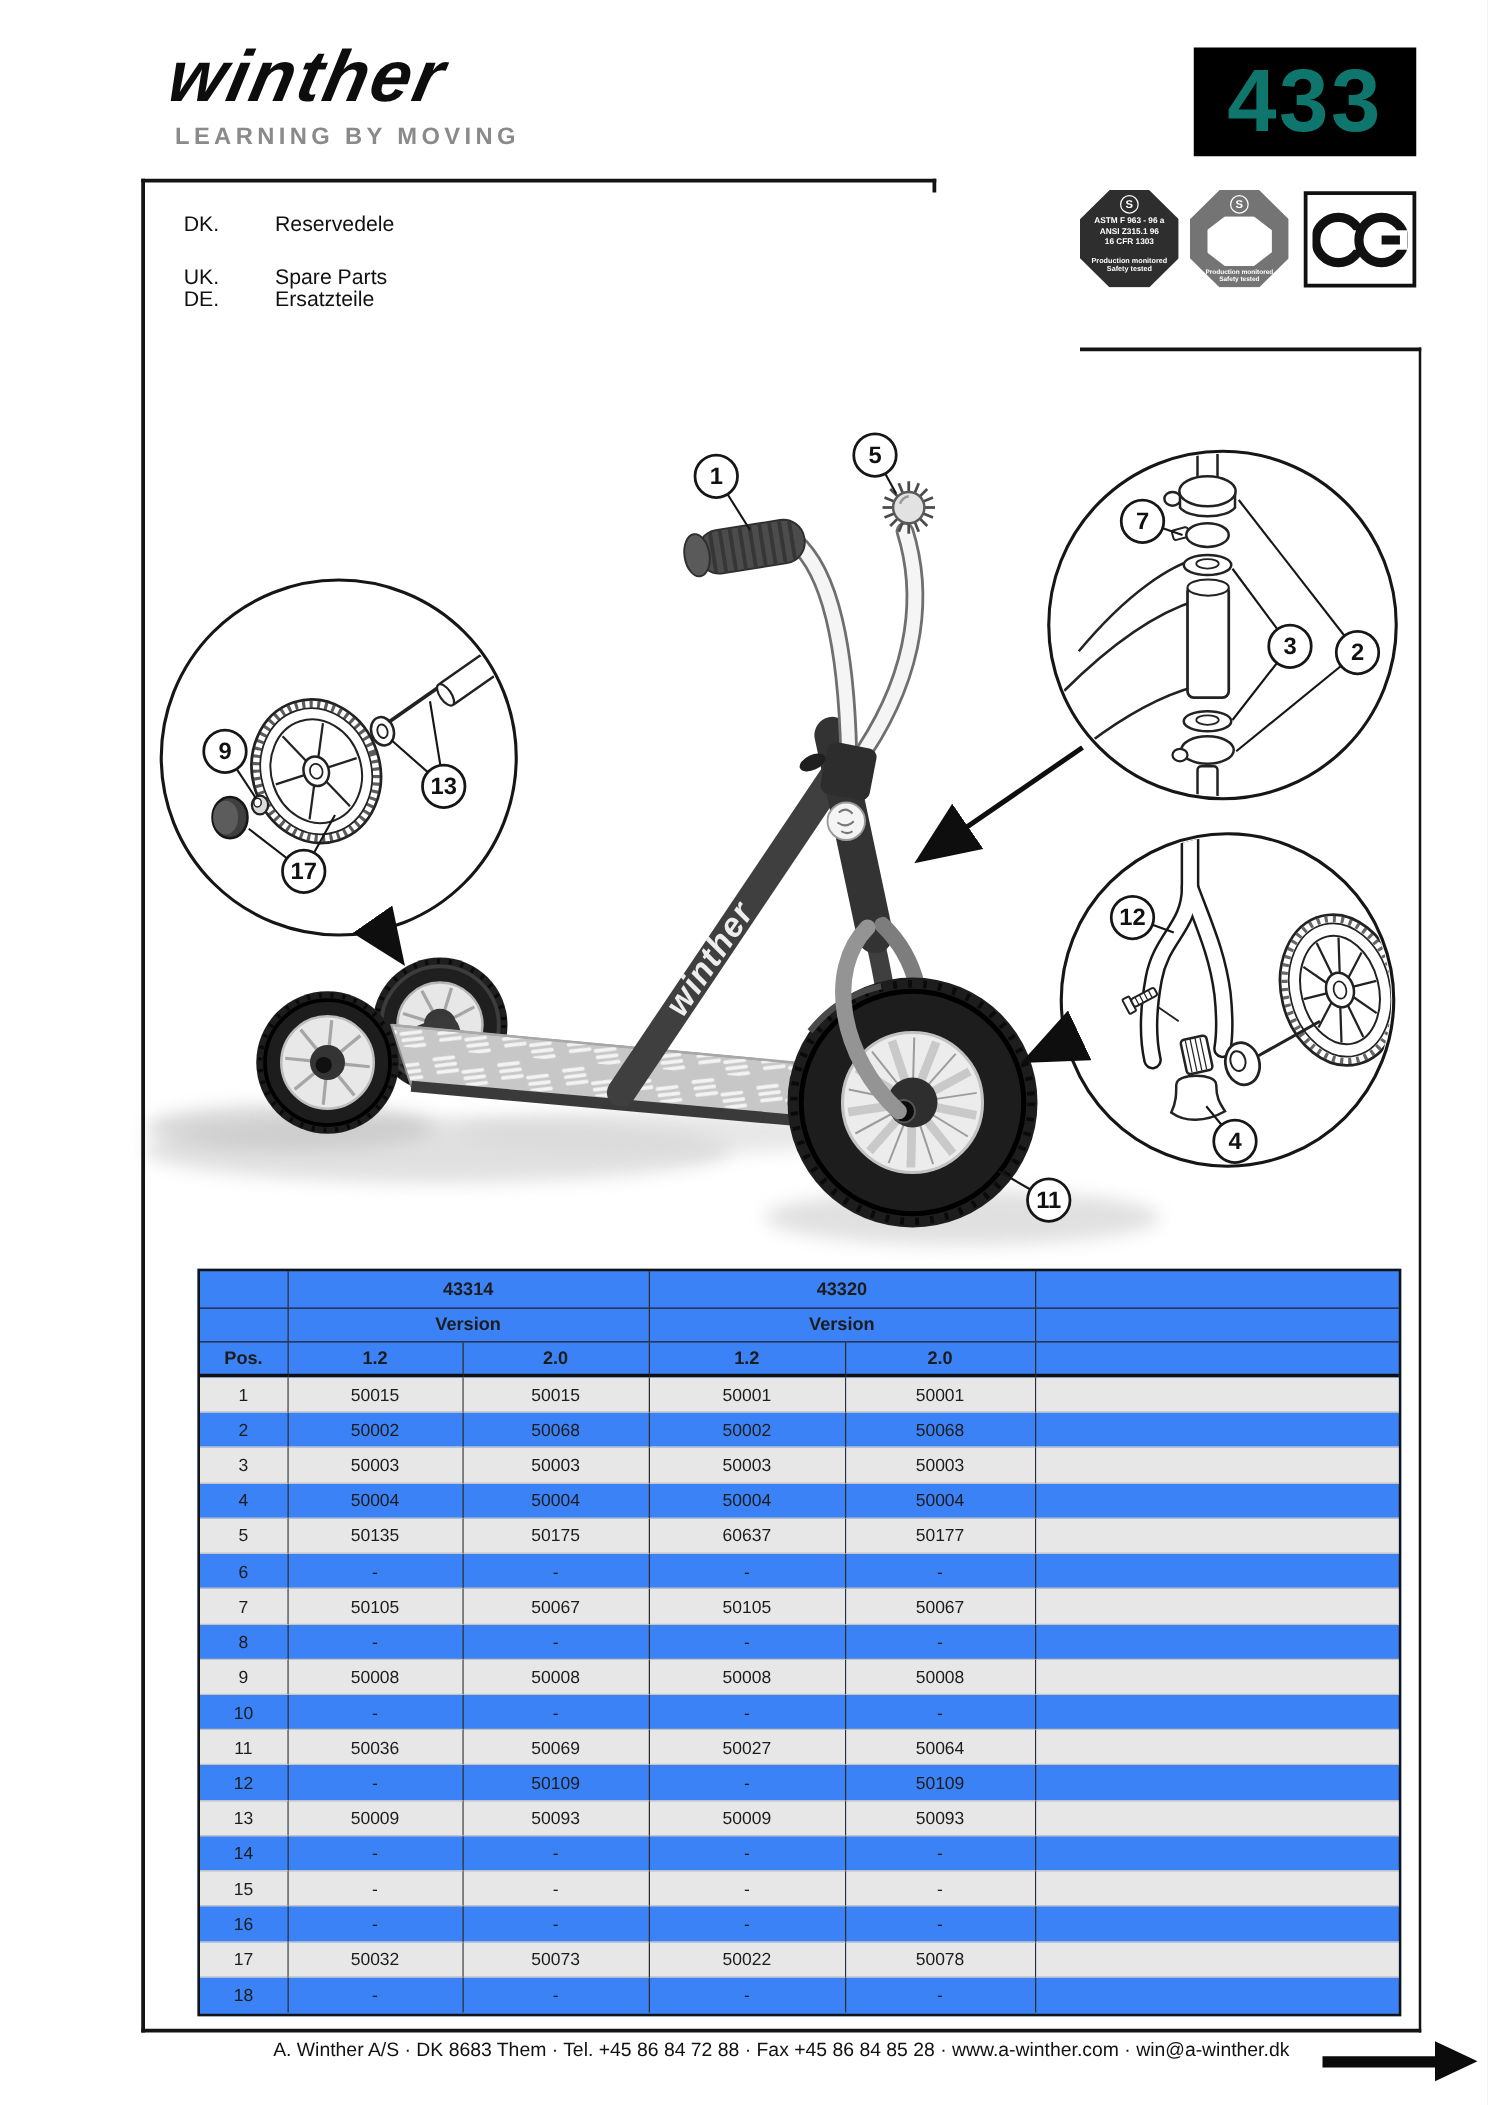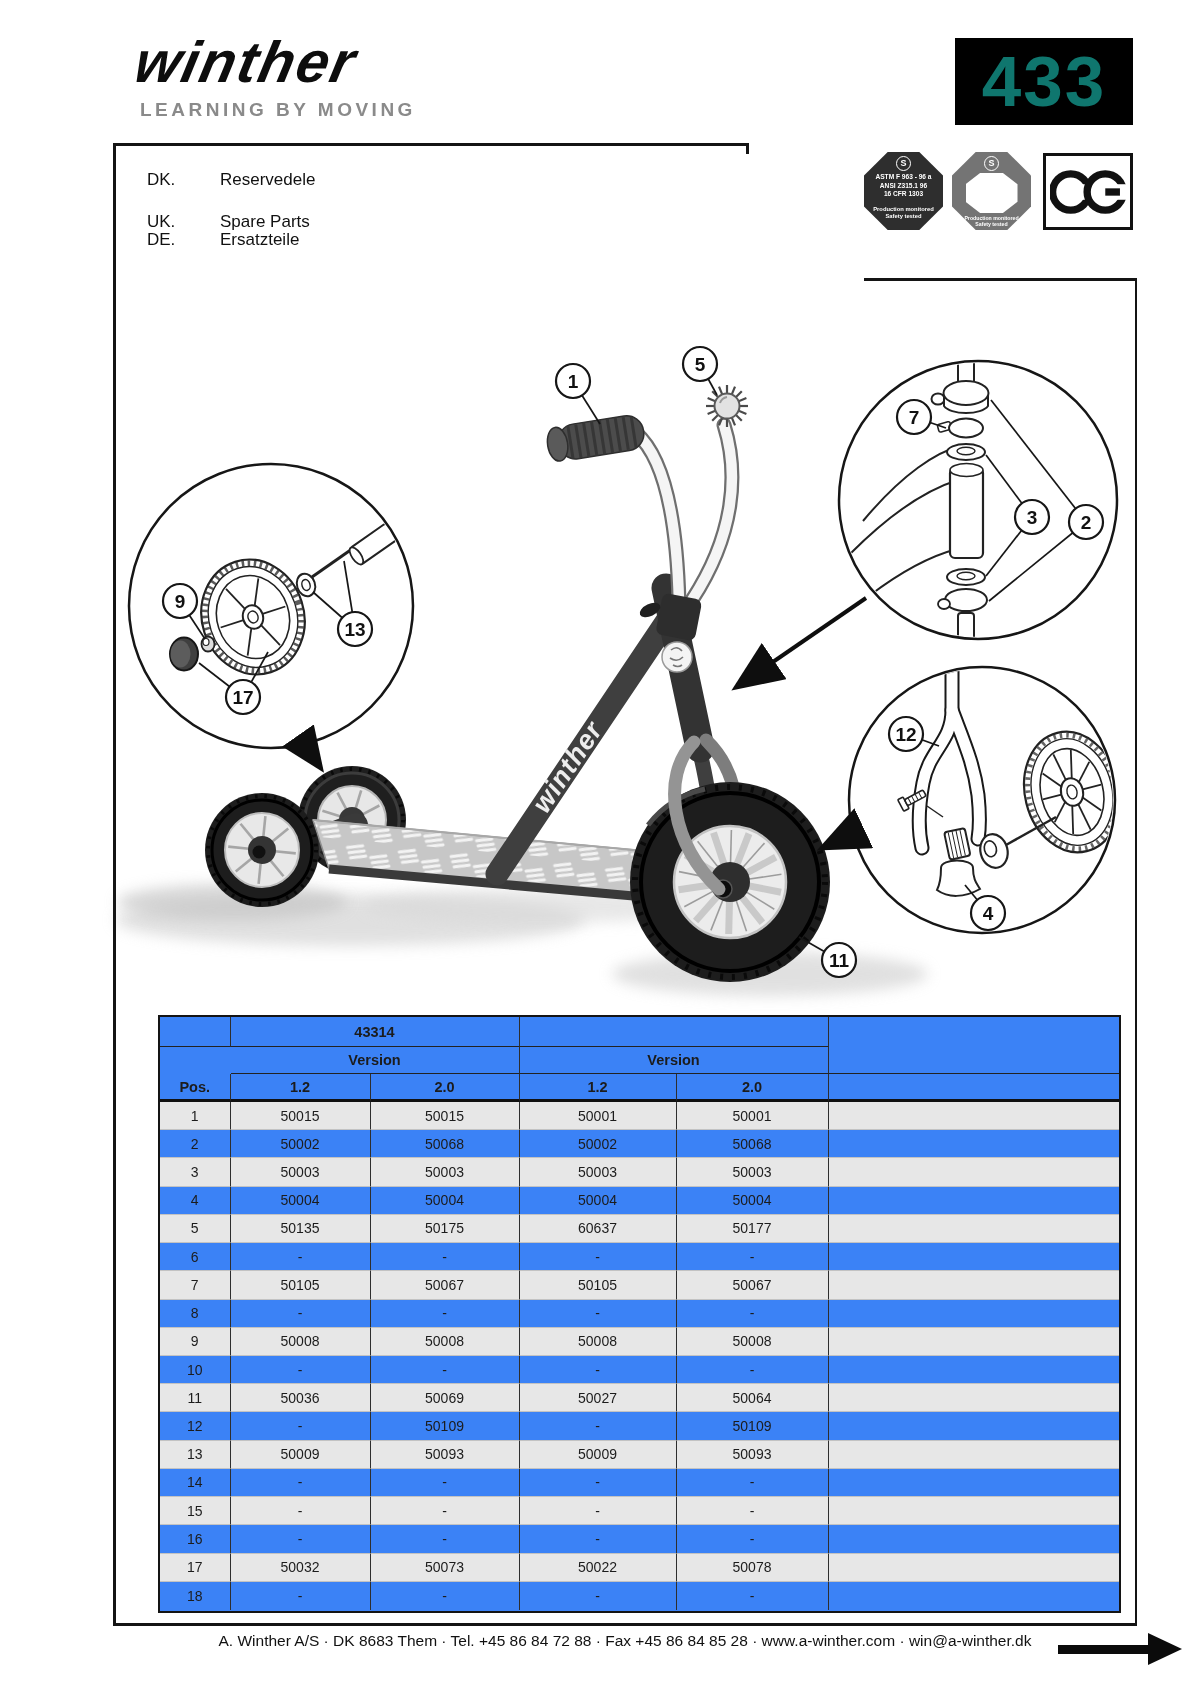--- a/index.html
+++ b/index.html
@@ -458,20 +458,21 @@
   <div class="lang-row" style="top:212px;">
     <span class="code">UK.</span><span>Spare Parts</span>
   </div>
   <div class="lang-row" style="top:230px;">
     <span class="code">DE.</span><span>Ersatzteile</span>
   </div>
 
   <div id="parts-table">
       <div class="tc h br hb"></div>
       <div class="tc h br hb" style="grid-column: 2 / span 2;">43314</div>
+      <div class="tc h br hb" style="grid-column: 4 / span 2;">43320</div>
       <div class="tc h hb"></div>
       <div class="tc h br hb"></div>
       <div class="tc h br hb" style="grid-column: 2 / span 2;">Version</div>
       <div class="tc h br hb" style="grid-column: 4 / span 2;">Version</div>
       <div class="tc h hb"></div>
       <div class="tc h br hb2">Pos.</div>
       <div class="tc h br hb2">1.2</div>
       <div class="tc h br hb2">2.0</div>
       <div class="tc h br hb2">1.2</div>
       <div class="tc h br hb2">2.0</div>

